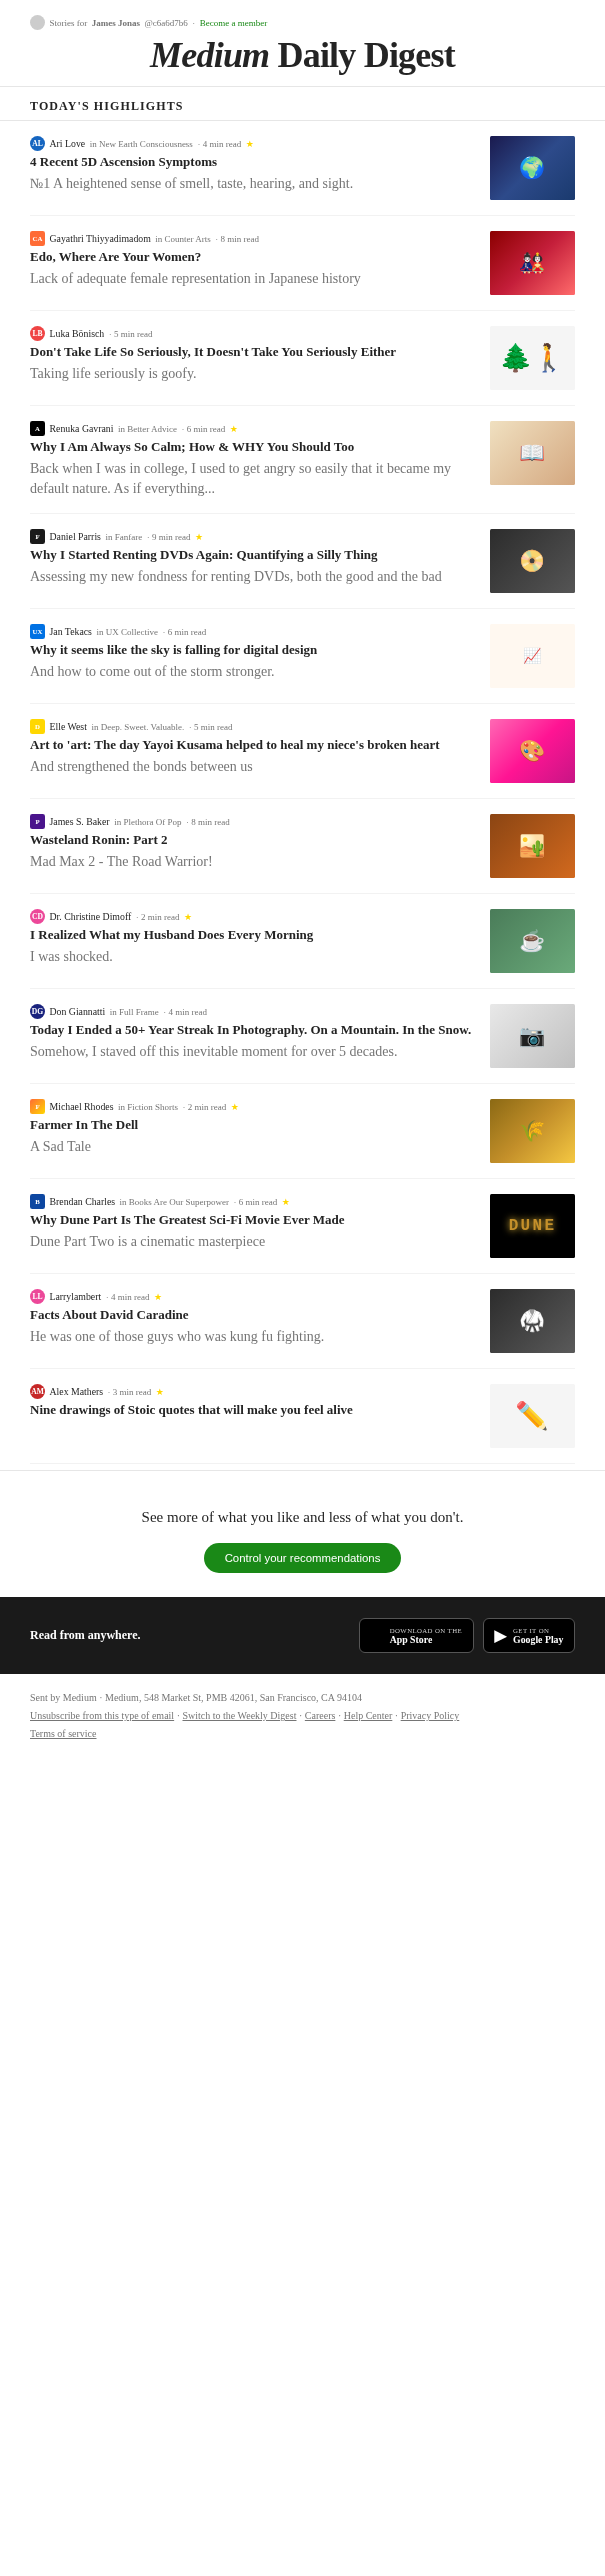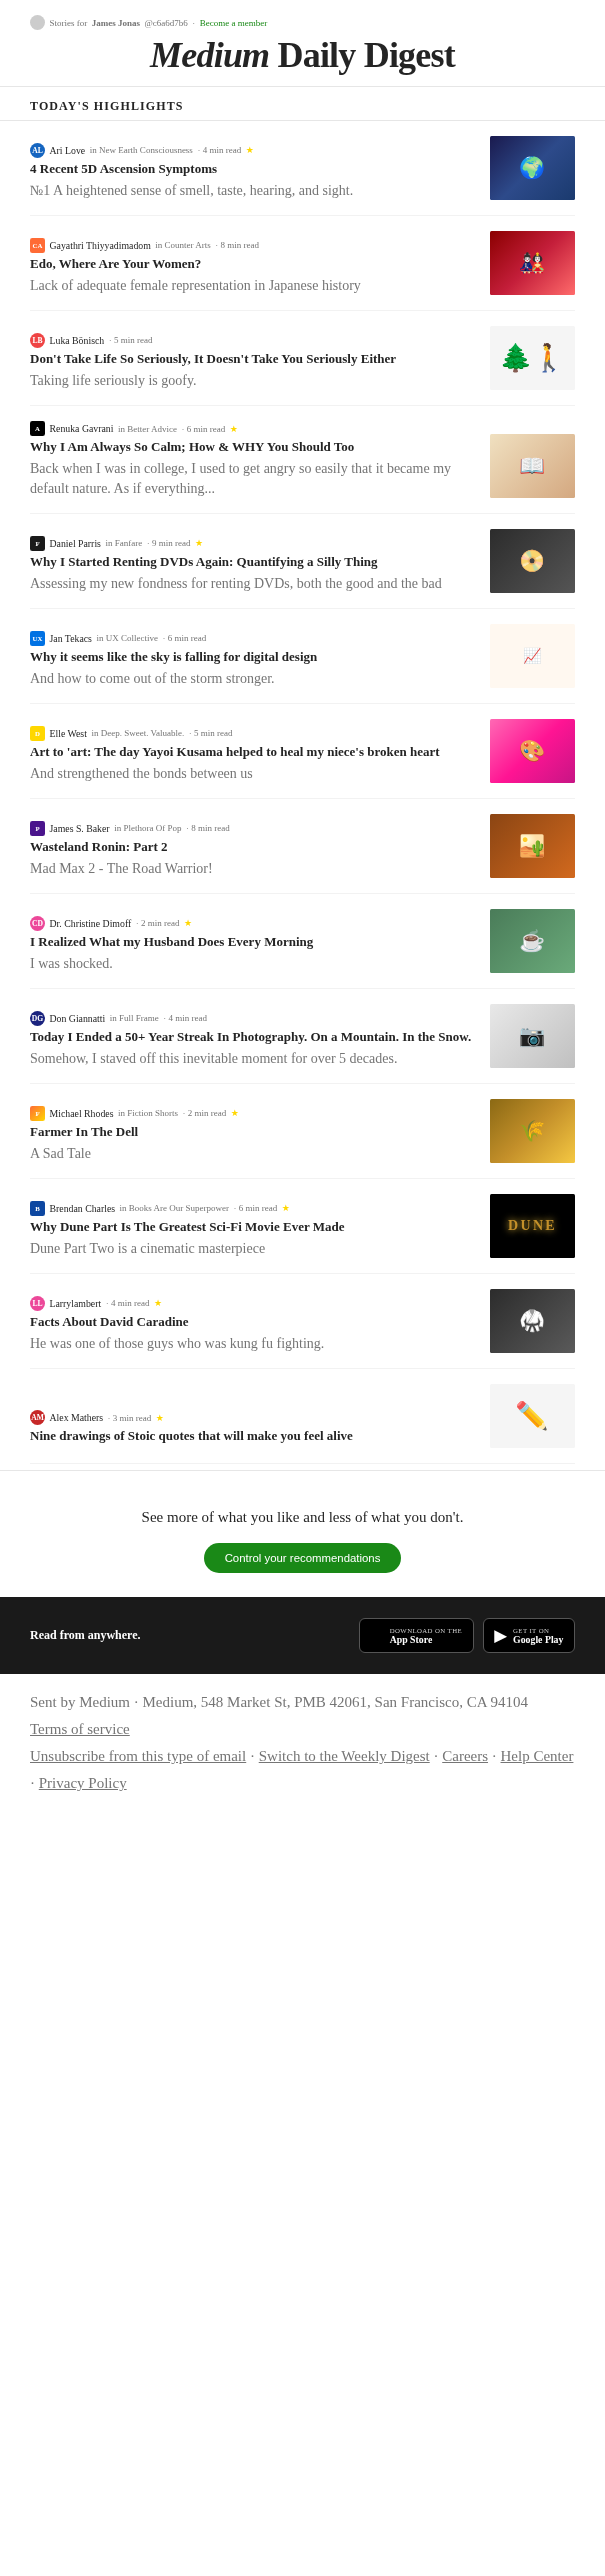--- a/index.html
+++ b/index.html
@@ -58,21 +58,21 @@
       text-transform: uppercase;
       border-bottom: 0.8px solid #e6e6e6;
     }
 
     
     .article-list {
       padding: 0 30px;
     }
     .article-item {
       display: flex;
-      align-items: flex-end;
+      align-items: flex-start;
       padding: 15px 0;
       border-bottom: 0.8px solid #f2f2f2;
       gap: 0;
     }
     .article-left {
       flex: 1;
       min-width: 0;
     }
     .article-right {
       flex-shrink: 0;
@@ -240,39 +240,39 @@
       text-transform: uppercase;
       letter-spacing: 0.4px;
     }
     .store-btn-name {
       font-size: 9.8px;
       color: #fff;
       font-weight: 600;
     }
     .footer-info {
       padding: 15px 30px 24px;
-      font-size: 15px;
+      font-size: 10px;
       color: #757575;
       line-height: 1.8;
     }
     .footer-info a {
       color: #757575;
       text-decoration: underline;
     }
 
     
     .img-placeholder {
       width: 100%; height: 100%;
       display: flex; align-items: center; justify-content: center;
       font-size: 21px;
     }
 
     .dune-text {
-      font-family: Liberation Serif, serif;
-      font-size: 14px;
+      font-family: Liberation Mono, monospace;
+      font-size: 16px;
       font-weight: 900;
       letter-spacing: 2.3px;
       color: #c4902a;
       text-shadow: 0 0 7.6px #f5c842;
     }
   </style>
 </head>
 <body>
 
 <div class="header">
@@ -539,22 +539,22 @@
       <div class="store-btn-text">
         <span class="store-btn-sub">Get it on</span>
         <span class="store-btn-name">Google Play</span>
       </div>
     </div>
   </div>
 </div>
 
 <div class="footer-info">
   <p>Sent by Medium · Medium, 548 Market St, PMB 42061, San Francisco, CA 94104</p>
-  <p><a href="#">Terms of service</a></p>
   <p>
     <a href="#">Unsubscribe from this type of email</a> ·
     <a href="#">Switch to the Weekly Digest</a> ·
     <a href="#">Careers</a> ·
     <a href="#">Help Center</a> ·
     <a href="#">Privacy Policy</a>
   </p>
+  <p><a href="#">Terms of service</a></p>
 </div>
 
 
 </body></html>

